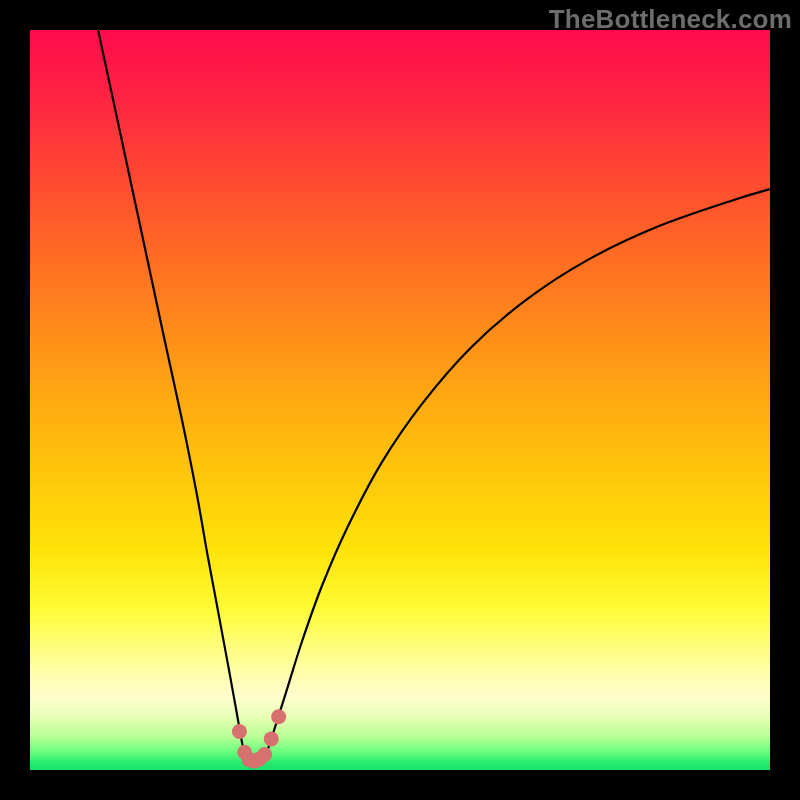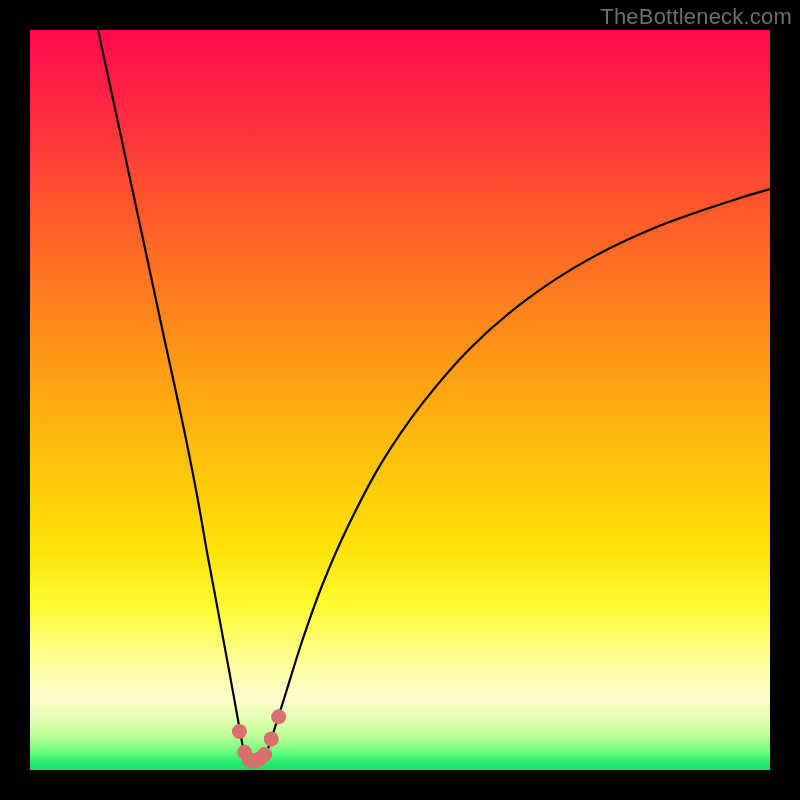--- a/index.html
+++ b/index.html
@@ -36,22 +36,22 @@
     left: 0;
     top: 0;
     width: 100%;
     height: 100%;
   }
   .watermark {
     position: absolute;
     top: 4px;
     right: 8px;
     font-family: Arial, Helvetica, sans-serif;
-    font-size: 22px;
-    font-weight: 400;
+    font-size: 26px;
+    font-weight: 700;
     color: #6d6d6d;
     letter-spacing: 0.2px;
     user-select: none;
   }
 </style>
 </head>
 <body>
 
 <div class="stage">
 

